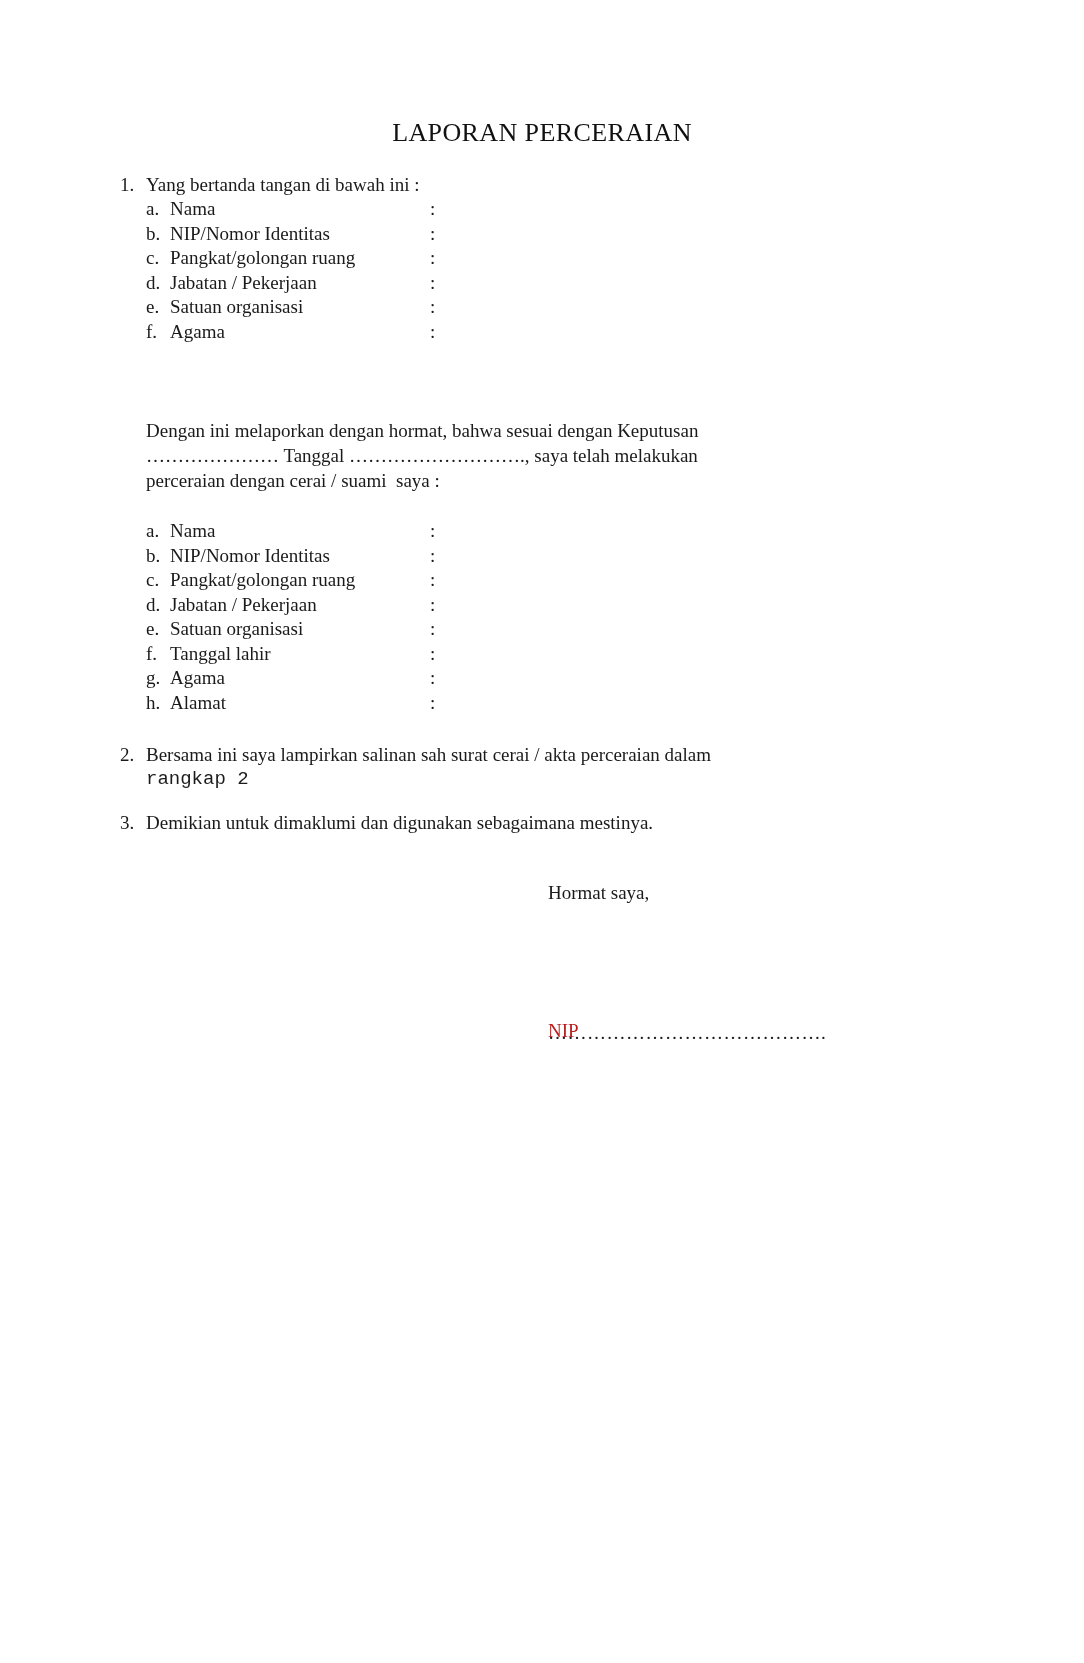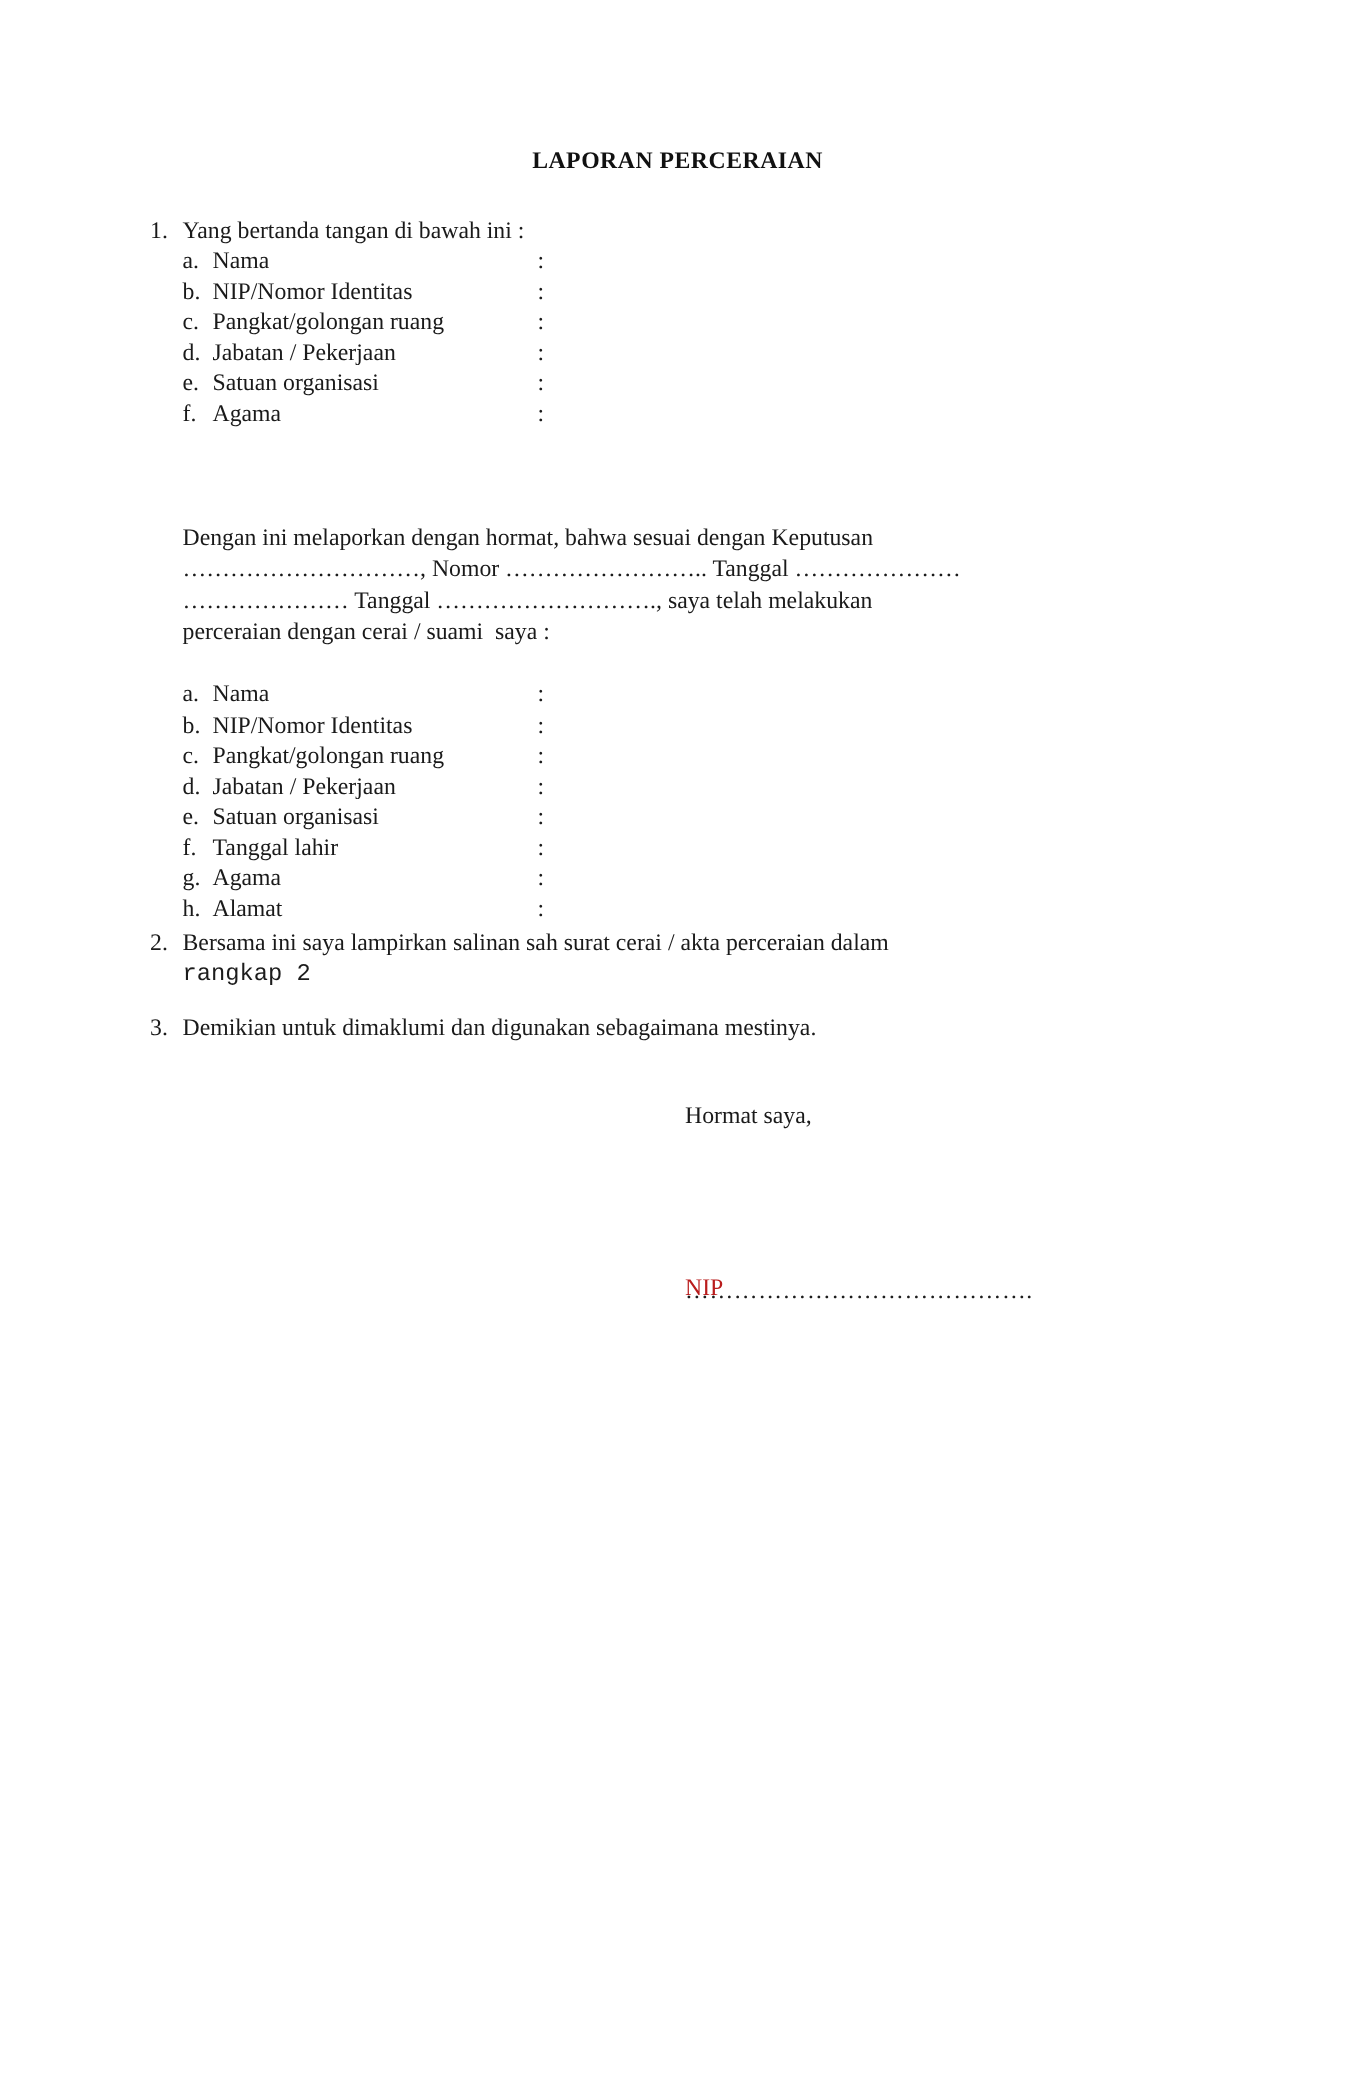--- a/index.html
+++ b/index.html
@@ -20,22 +20,22 @@
     inset: 0;
     background: #ffffff;
   }
   .doc-title {
     position: absolute;
     top: 118px;
     left: 0;
     width: 1084px;
     text-align: center;
     font-family: "Liberation Serif", serif;
-    font-weight: bold;
-    font-size: 19px;
+    font-weight: normal;
+    font-size: 26px;
     letter-spacing: 0.4px;
     color: #111;
   }
   .body-area {
     position: absolute;
     top: 172px;
     left: 120px;
     width: 830px;
   }
   .line {
@@ -167,21 +167,20 @@
         <span class="fl">f.</span>
         <span class="fname">Agama</span>
         <span class="fcolon">:</span>
       </div>
     </div>
 
     <div class="gap-lg"></div>
 
     <div class="para">
       <div>Dengan ini melaporkan dengan hormat, bahwa sesuai dengan Keputusan</div>
-      <div>…………………………, Nomor …………………….. Tanggal …………………</div>
       <div>………………… Tanggal ………………………., saya telah melakukan</div>
       <div>perceraian dengan cerai / suami  saya :</div>
     </div>
 
     <div class="gap-md"></div>
 
     <div class="field-list">
       <div class="field-row">
         <span class="fl">a.</span>
         <span class="fname">Nama</span>

